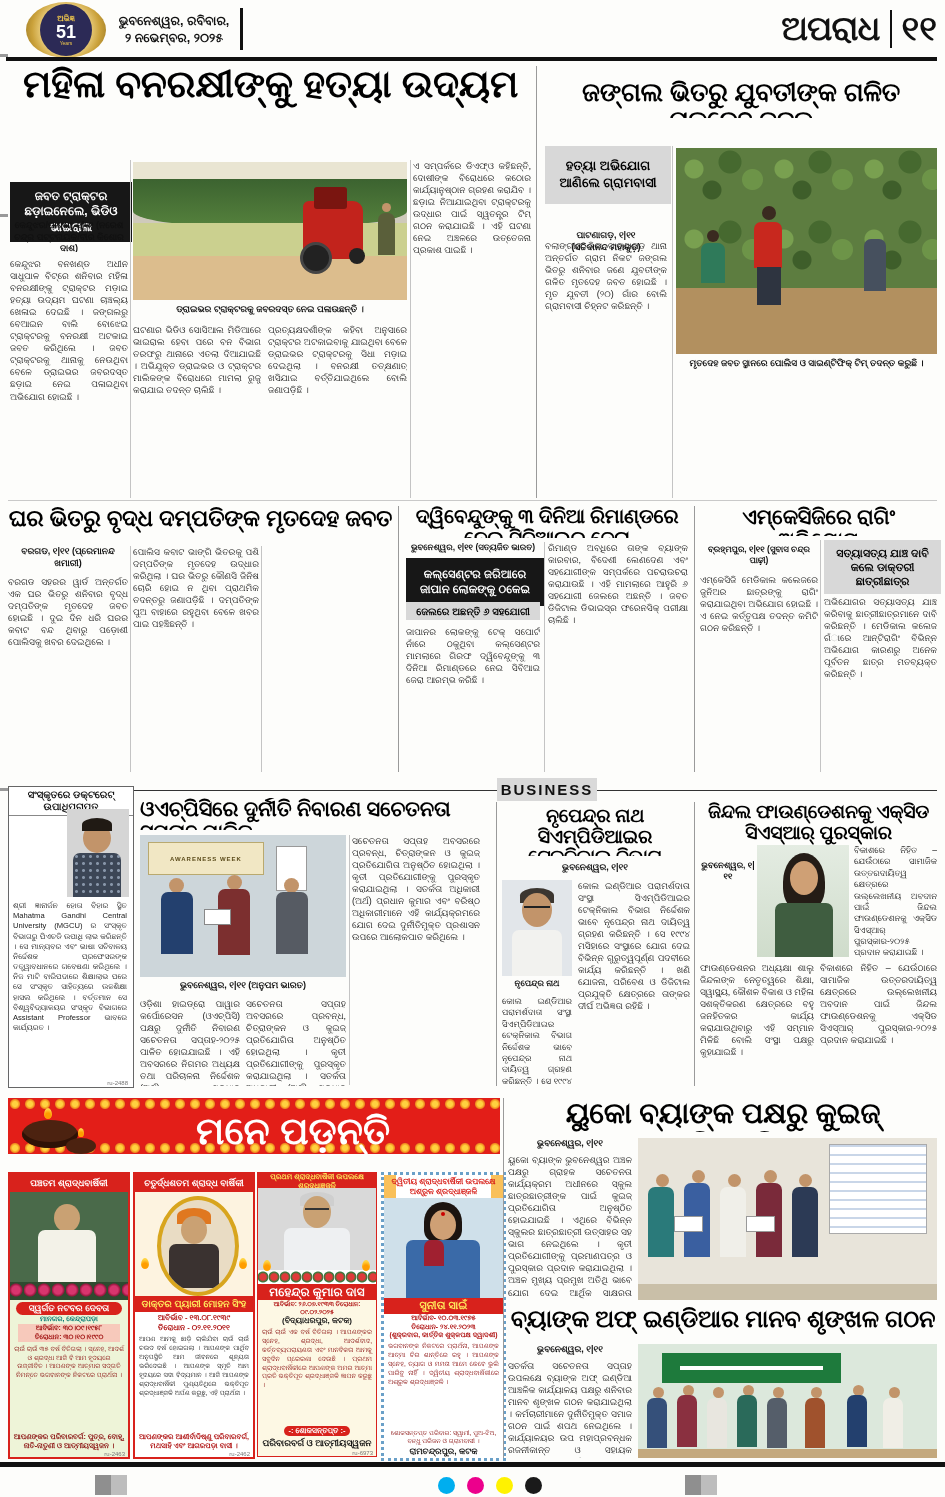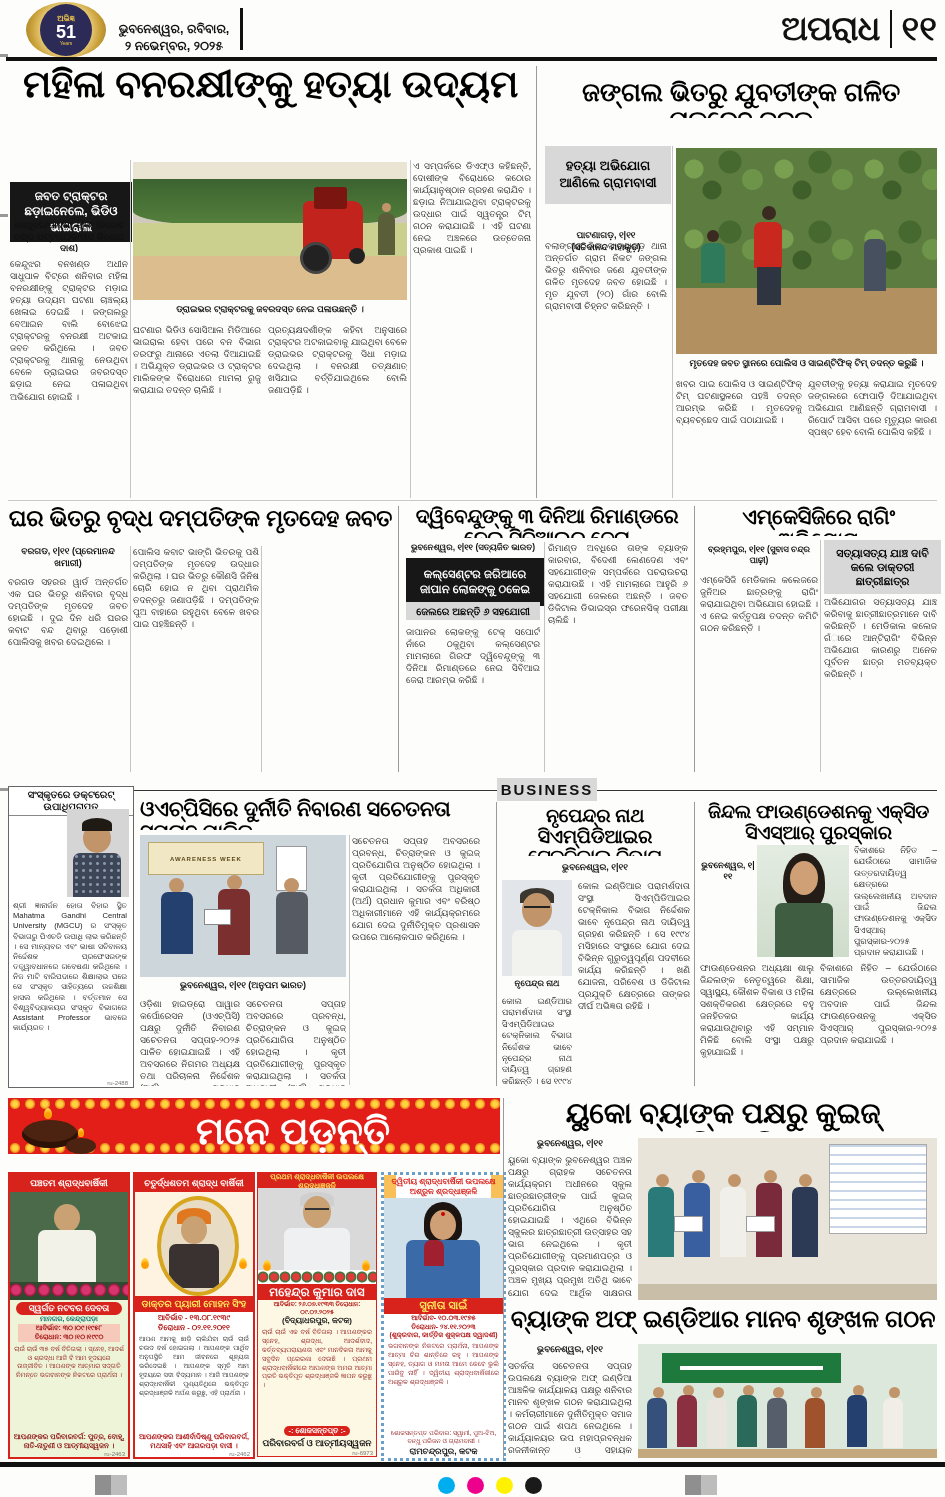--- a/index.html
+++ b/index.html
@@ -34,21 +34,21 @@
   <div class="x" style="left:0;top:214px;width:8px;height:3px;background:#999;"></div>
   <div class="x" style="left:0;top:788px;width:8px;height:3px;background:#999;"></div>
 
   <div class="x" style="left:26px;top:2px;width:80px;height:56px;border-radius:50%;background:radial-gradient(circle,#f7e09a 40%,#caa13a 70%,#8a6a1e 100%);display:flex;align-items:center;justify-content:center;">
     <div style="width:52px;height:52px;border-radius:50%;background:#2c2a56;display:flex;flex-direction:column;align-items:center;justify-content:center;color:#f2c94c;">
       <span style="font-size:8px;font-weight:700;line-height:1;">ଅଭିଜ୍ଞ</span>
       <span style="font-size:18px;font-weight:700;color:#fff;line-height:1;">51</span>
       <span style="font-size:5px;line-height:1;">Years</span>
     </div>
   </div>
-  <div class="x" style="left:110px;top:13px;width:128px;height:36px;text-align:center;font-weight:700;font-size:12.5px;line-height:1.35;margin-top:8px;">
+  <div class="x" style="left:110px;top:13px;width:128px;height:36px;text-align:center;font-weight:700;font-size:12.5px;line-height:1.35;">
     <div>ଭୁବନେଶ୍ୱର, ରବିବାର,</div>
     <div>୨ ନଭେମ୍ବର, ୨୦୨୫</div>
   </div>
   <div class="x" style="left:240px;top:8px;width:3px;height:42px;background:#111;"></div>
   <div class="x" style="right:8px;top:6px;height:46px;display:flex;align-items:center;">
     <span style="font-size:34px;font-weight:700;letter-spacing:-1px;">ଅପରାଧ</span>
     <span style="display:inline-block;width:2px;height:38px;background:#111;margin:0 10px;"></span>
     <span style="font-size:34px;font-weight:700;">୧୧</span>
   </div>
   <div class="x" style="left:6px;top:57px;width:931px;height:4px;background:#111;"></div>
@@ -93,22 +93,20 @@
     <div class="x" style="left:0;top:0;width:100%;height:70%;background-image:radial-gradient(circle at 20% 30%,#79a050 9px,transparent 10px),radial-gradient(circle at 60% 20%,#46692f 11px,transparent 12px),radial-gradient(circle at 85% 45%,#6d9448 10px,transparent 11px),radial-gradient(circle at 40% 60%,#3e5e2a 9px,transparent 10px);background-size:90px 70px;"></div>
     <div class="x" style="left:0;top:68%;width:100%;height:32%;background:#b2905f;"></div>
     <div class="head" style="left:33%;top:28%;width:14px;height:14px;background:#3a2a20;"></div>
     <div class="torso" style="left:30%;top:36%;width:28px;height:46px;background:#c8281e;"></div>
     <div class="torso" style="left:31%;top:58%;width:24px;height:38px;background:#2e3440;border-radius:0;"></div>
     <div class="head" style="left:12%;top:40%;width:12px;height:12px;background:#3a2a20;"></div>
     <div class="torso" style="left:9.5%;top:46%;width:24px;height:40px;background:#2f7a5a;"></div>
     <div class="torso" style="left:72%;top:44%;width:22px;height:52px;background:#46505e;"></div>
   </div>
   <div class="x cap" style="left:676px;top:358px;width:261px;height:14px;">ମୃତଦେହ ଜବତ ସ୍ଥାନରେ ପୋଲିସ ଓ ସାଇଣ୍ଟିଫିକ୍ ଟିମ୍ ତଦନ୍ତ କରୁଛି ।</div>
-  <div class="x bd" style="left:676px;top:378px;width:126px;height:120px;">ଖବର ପାଇ ପୋଲିସ ଓ ସାଇଣ୍ଟିଫିକ୍ ଟିମ୍ ଘଟଣାସ୍ଥଳରେ ପହଞ୍ଚି ତଦନ୍ତ ଆରମ୍ଭ କରିଛି । ମୃତଦେହକୁ ବ୍ୟବଚ୍ଛେଦ ପାଇଁ ପଠାଯାଇଛି ।</div>
-  <div class="x bd" style="left:808px;top:378px;width:129px;height:120px;">ଯୁବତୀଙ୍କୁ ହତ୍ୟା କରାଯାଇ ମୃତଦେହ ଜଙ୍ଗଲରେ ଫୋପାଡ଼ି ଦିଆଯାଇଥିବା ଅଭିଯୋଗ ଆଣିଛନ୍ତି ଗ୍ରାମବାସୀ । ରିପୋର୍ଟ ଆସିବା ପରେ ମୃତ୍ୟୁର କାରଣ ସ୍ପଷ୍ଟ ହେବ ବୋଲି ପୋଲିସ କହିଛି ।</div>
   <div class="x vr" style="left:672px;top:146px;height:352px;"></div>
 
   <div class="x hr" style="left:8px;top:500px;width:929px;"></div>
 
   <div class="x hl" style="left:8px;top:506px;width:385px;height:32px;font-size:23px;">ଘର ଭିତରୁ ବୃଦ୍ଧ ଦମ୍ପତିଙ୍କ ମୃତଦେହ ଜବତ</div>
   <div class="x dl" style="left:8px;top:546px;width:120px;height:26px;">ବରଗଡ, ୧|୧୧ (ପ୍ରେମାନନ୍ଦ ଖମାରୀ)</div>
   <div class="x bd" style="left:8px;top:576px;width:120px;height:196px;">ବରଗଡ ସହରର ୱାର୍ଡ ଅନ୍ତର୍ଗତ ଏକ ଘର ଭିତରୁ ଶନିବାର ବୃଦ୍ଧ ଦମ୍ପତିଙ୍କ ମୃତଦେହ ଜବତ ହୋଇଛି । ଦୁଇ ଦିନ ଧରି ଘରର କବାଟ ବନ୍ଦ ଥିବାରୁ ପଡ଼ୋଶୀ ପୋଲିସକୁ ଖବର ଦେଇଥିଲେ ।</div>
   <div class="x bd" style="left:133px;top:546px;width:126px;height:226px;">ପୋଲିସ କବାଟ ଭାଙ୍ଗି ଭିତରକୁ ପଶି ଦମ୍ପତିଙ୍କ ମୃତଦେହ ଉଦ୍ଧାର କରିଥିଲା । ଘର ଭିତରୁ କୌଣସି ଜିନିଷ ଚୋରି ହୋଇ ନ ଥିବା ପ୍ରାଥମିକ ତଦନ୍ତରୁ ଜଣାପଡ଼ିଛି । ଦମ୍ପତିଙ୍କ ପୁଅ ବାହାରେ ରହୁଥିବା ବେଳେ ଖବର ପାଇ ପହଞ୍ଚିଛନ୍ତି ।</div>
   <div class="x vr" style="left:130px;top:546px;height:226px;"></div>
   <div class="x vr" style="left:261px;top:546px;height:226px;"></div>

